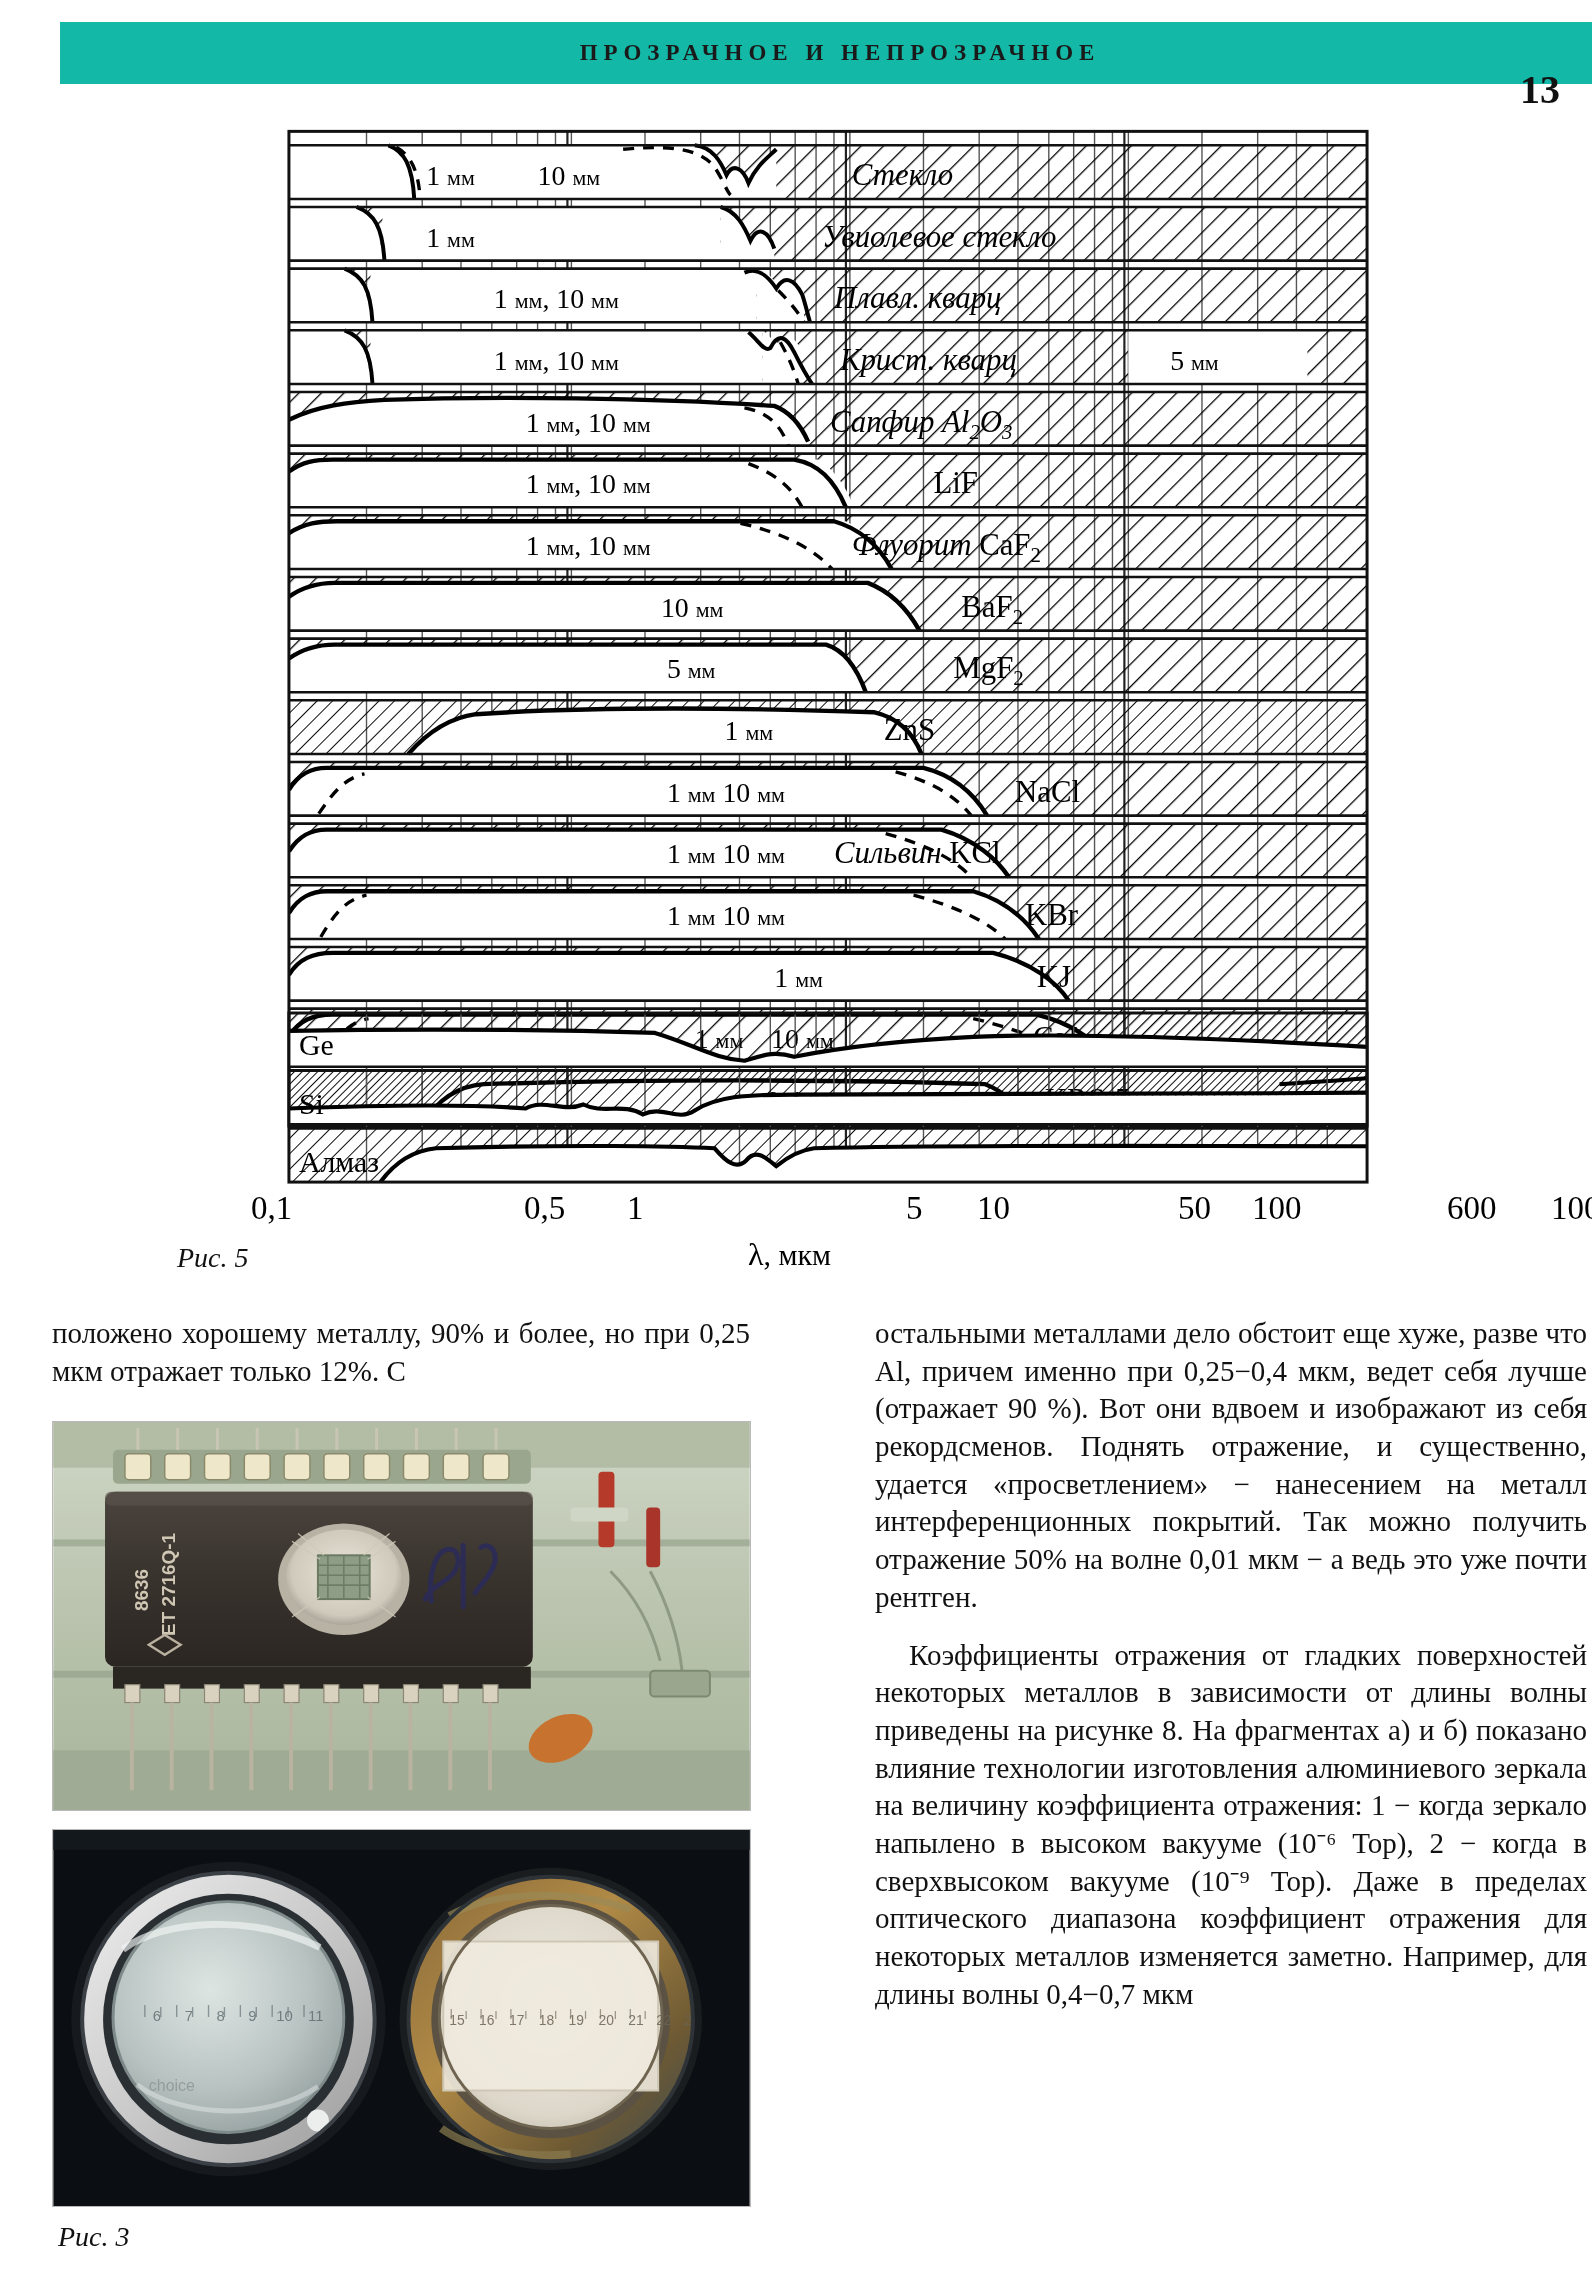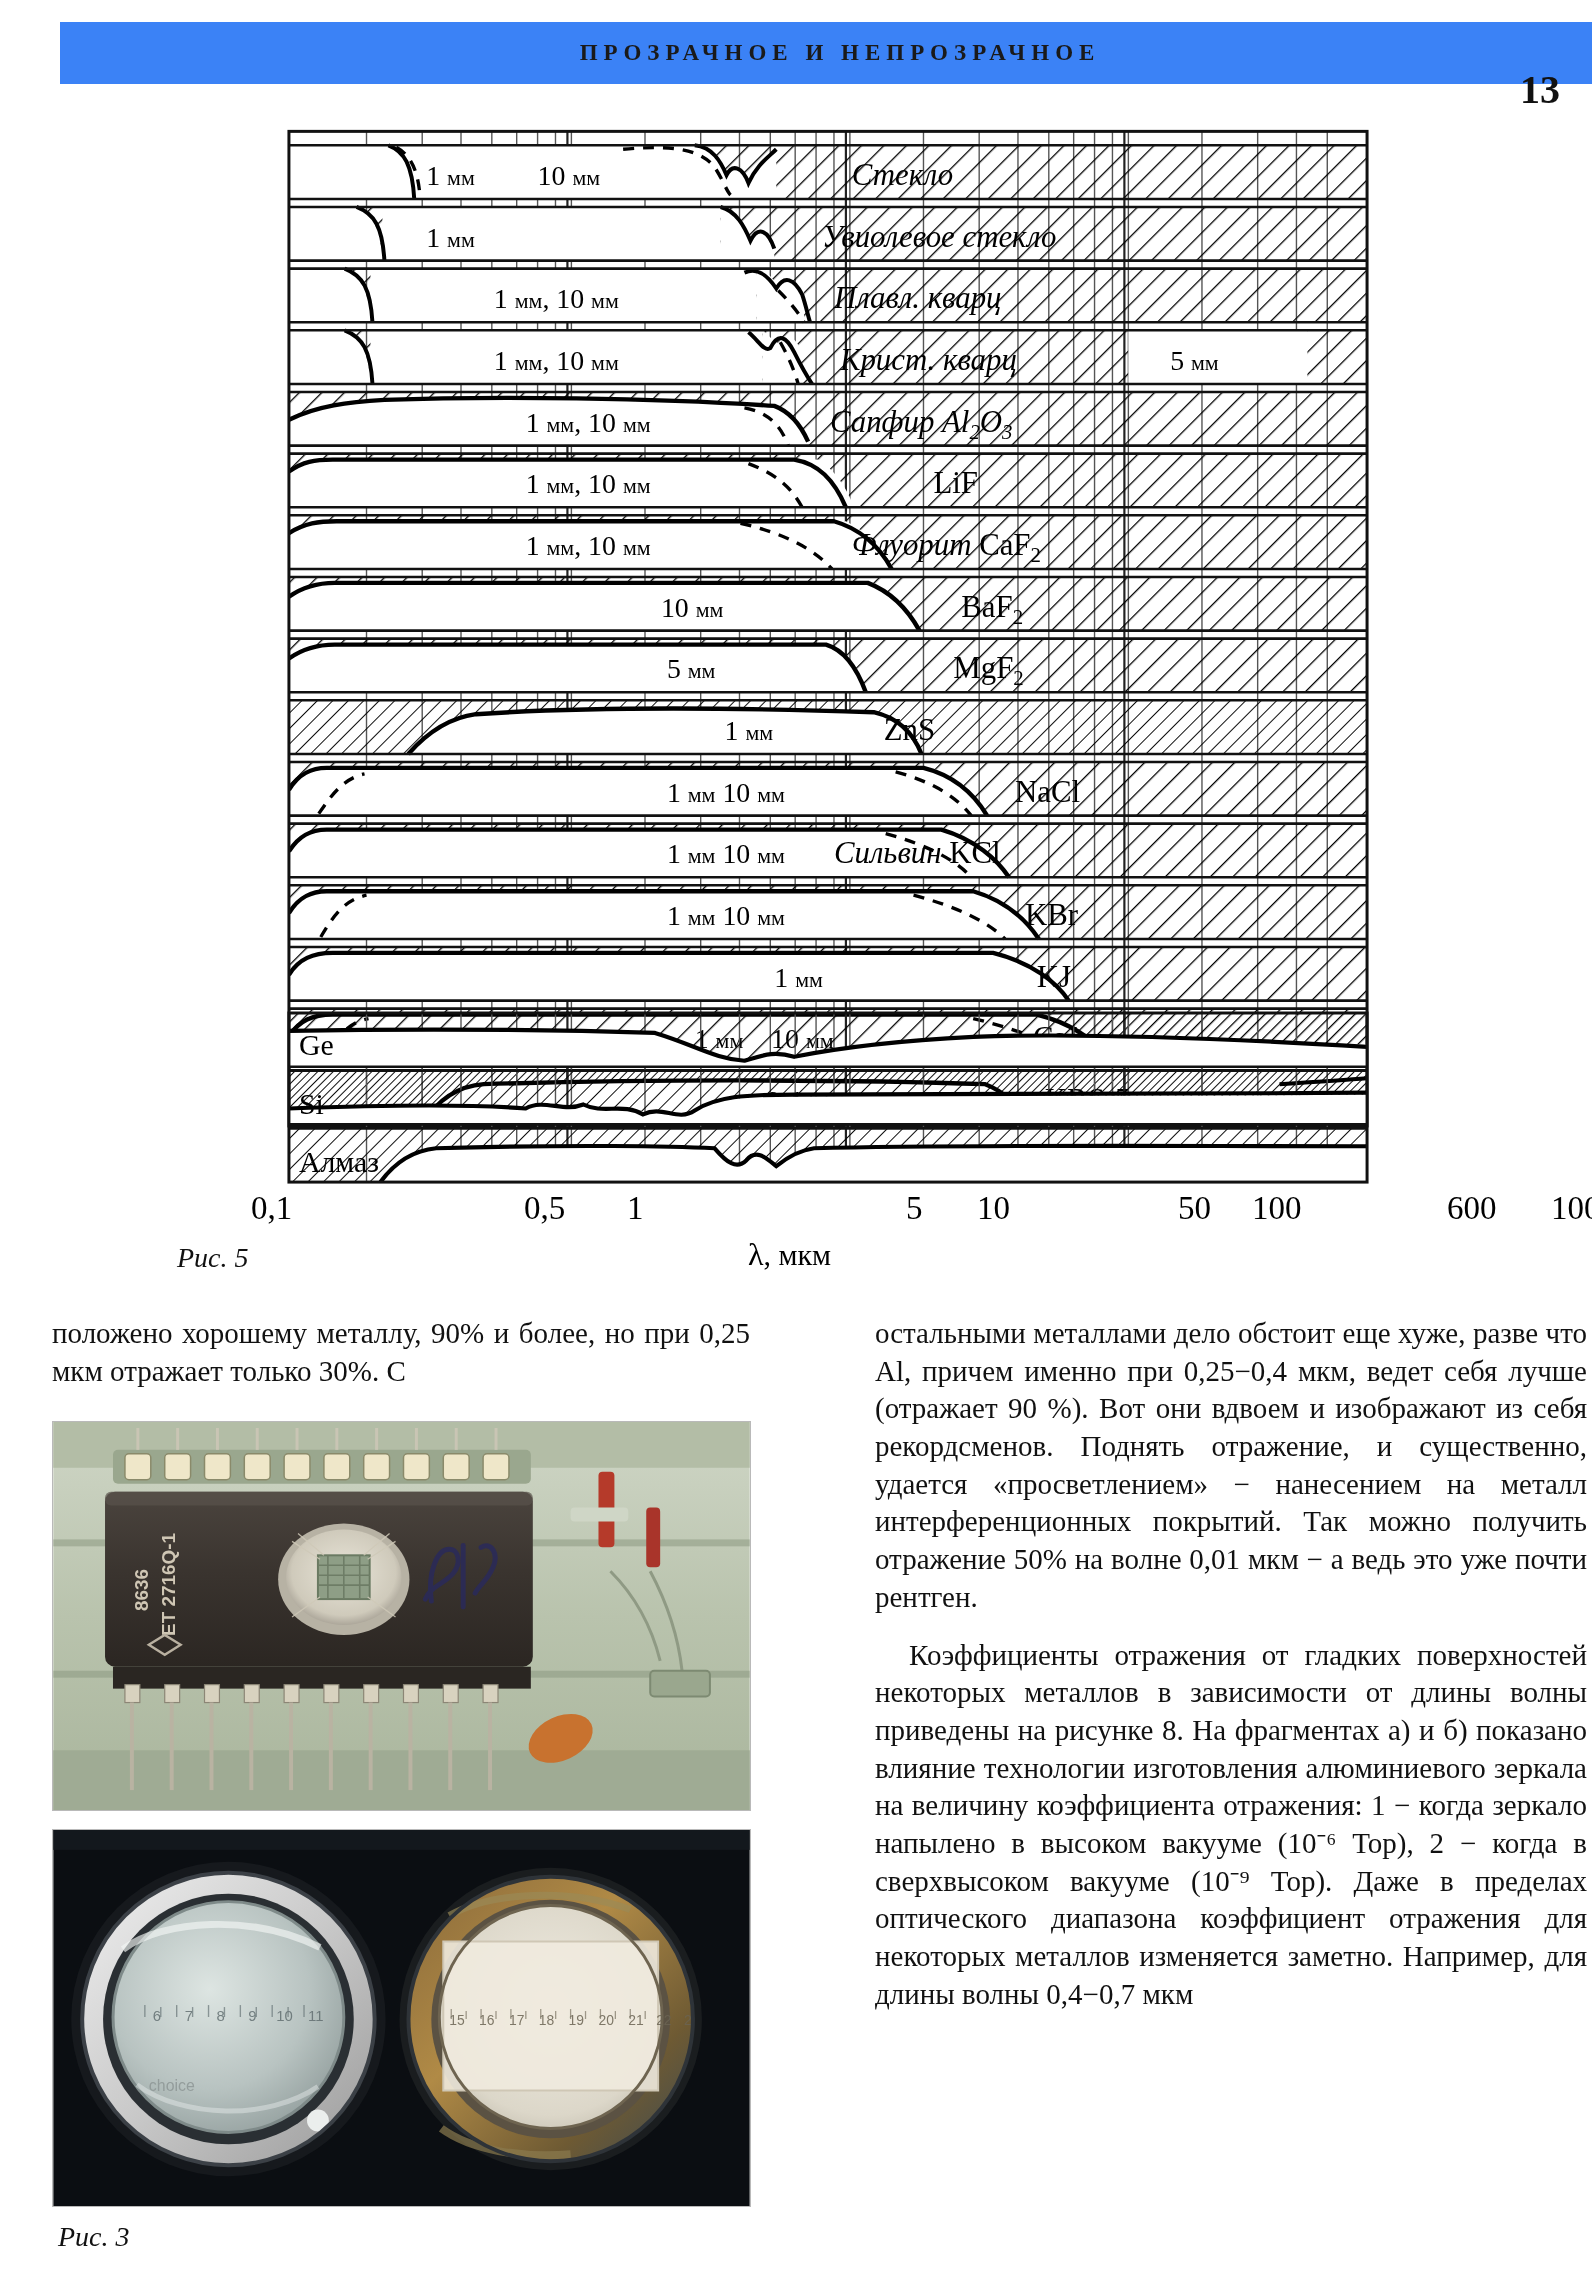--- a/index.html
+++ b/index.html
@@ -5,21 +5,21 @@
 <style>
   html,body{margin:0;padding:0;}
   body{
     width:1592px;height:2289px;background:#ffffff;
     font-family:"Liberation Serif", serif;
     position:relative;overflow:hidden;
   }
   
   .runhead{
     position:absolute;left:60px;top:22px;width:1532px;height:62px;
-    background:#3b82f6;
+    background:#14b8a6;
   }
   .runhead-title{
     position:absolute;left:0;top:0;width:100%;height:62px;
     display:flex;align-items:center;justify-content:center;
     font-family:"Liberation Serif", serif;
     font-size:23px;font-weight:bold;letter-spacing:6px;
     color:#1a1a1a;
     padding-left:28px;box-sizing:border-box;
   }
   .runhead-page{
@@ -453,21 +453,21 @@
   <span style="position:absolute;left:1274px;top:0;font-size:33px;">1000</span>
 </div>
 
 <div style="position:absolute;left:748px;top:1236px;font-size:32px;">
   λ<span style="font-size:30px;">, мкм</span>
 </div>
 
 <div class="fig6-caption">Рис. 5</div>
 
 <div class="col col-left">
-  <p>положено хорошему металлу, 90% и более, но при 0,25  мкм отражает только 30%. С</p>
+  <p>положено хорошему металлу, 90% и более, но при 0,25  мкм отражает только 12%. С</p>
 </div>
 
 <div class="col col-right">
   <p>остальными металлами дело обстоит еще хуже, разве что Al, причем именно при 0,25−0,4  мкм, ведет себя лучше (отражает 90 %). Вот они вдвоем и изображают из себя рекордсменов. Поднять отражение, и существенно, удается «просветлением» − нанесением на металл интерференционных покрытий. Так можно получить отражение 50% на волне 0,01  мкм − а ведь это уже почти рентген.</p>
   <p class="indent">Коэффициенты отражения от гладких поверхностей некоторых металлов в зависимости от длины волны приведены на рисунке 8. На фрагментах а) и б) показано влияние технологии изготовления алюминиевого зеркала на величину коэффициента отражения: 1 − когда зеркало напылено в высоком вакууме (10⁻⁶ Тор), 2 − когда в сверхвысоком вакууме (10⁻⁹ Тор). Даже в пределах оптического диапазона коэффициент отражения для некоторых металлов изменяется заметно. Например, для длины волны 0,4−0,7  мкм</p>
 </div>
 
 <div class="photo photo-chip">
   <svg width="697" height="388" viewBox="0 0 700 390" xmlns="http://www.w3.org/2000/svg">
     <defs>

